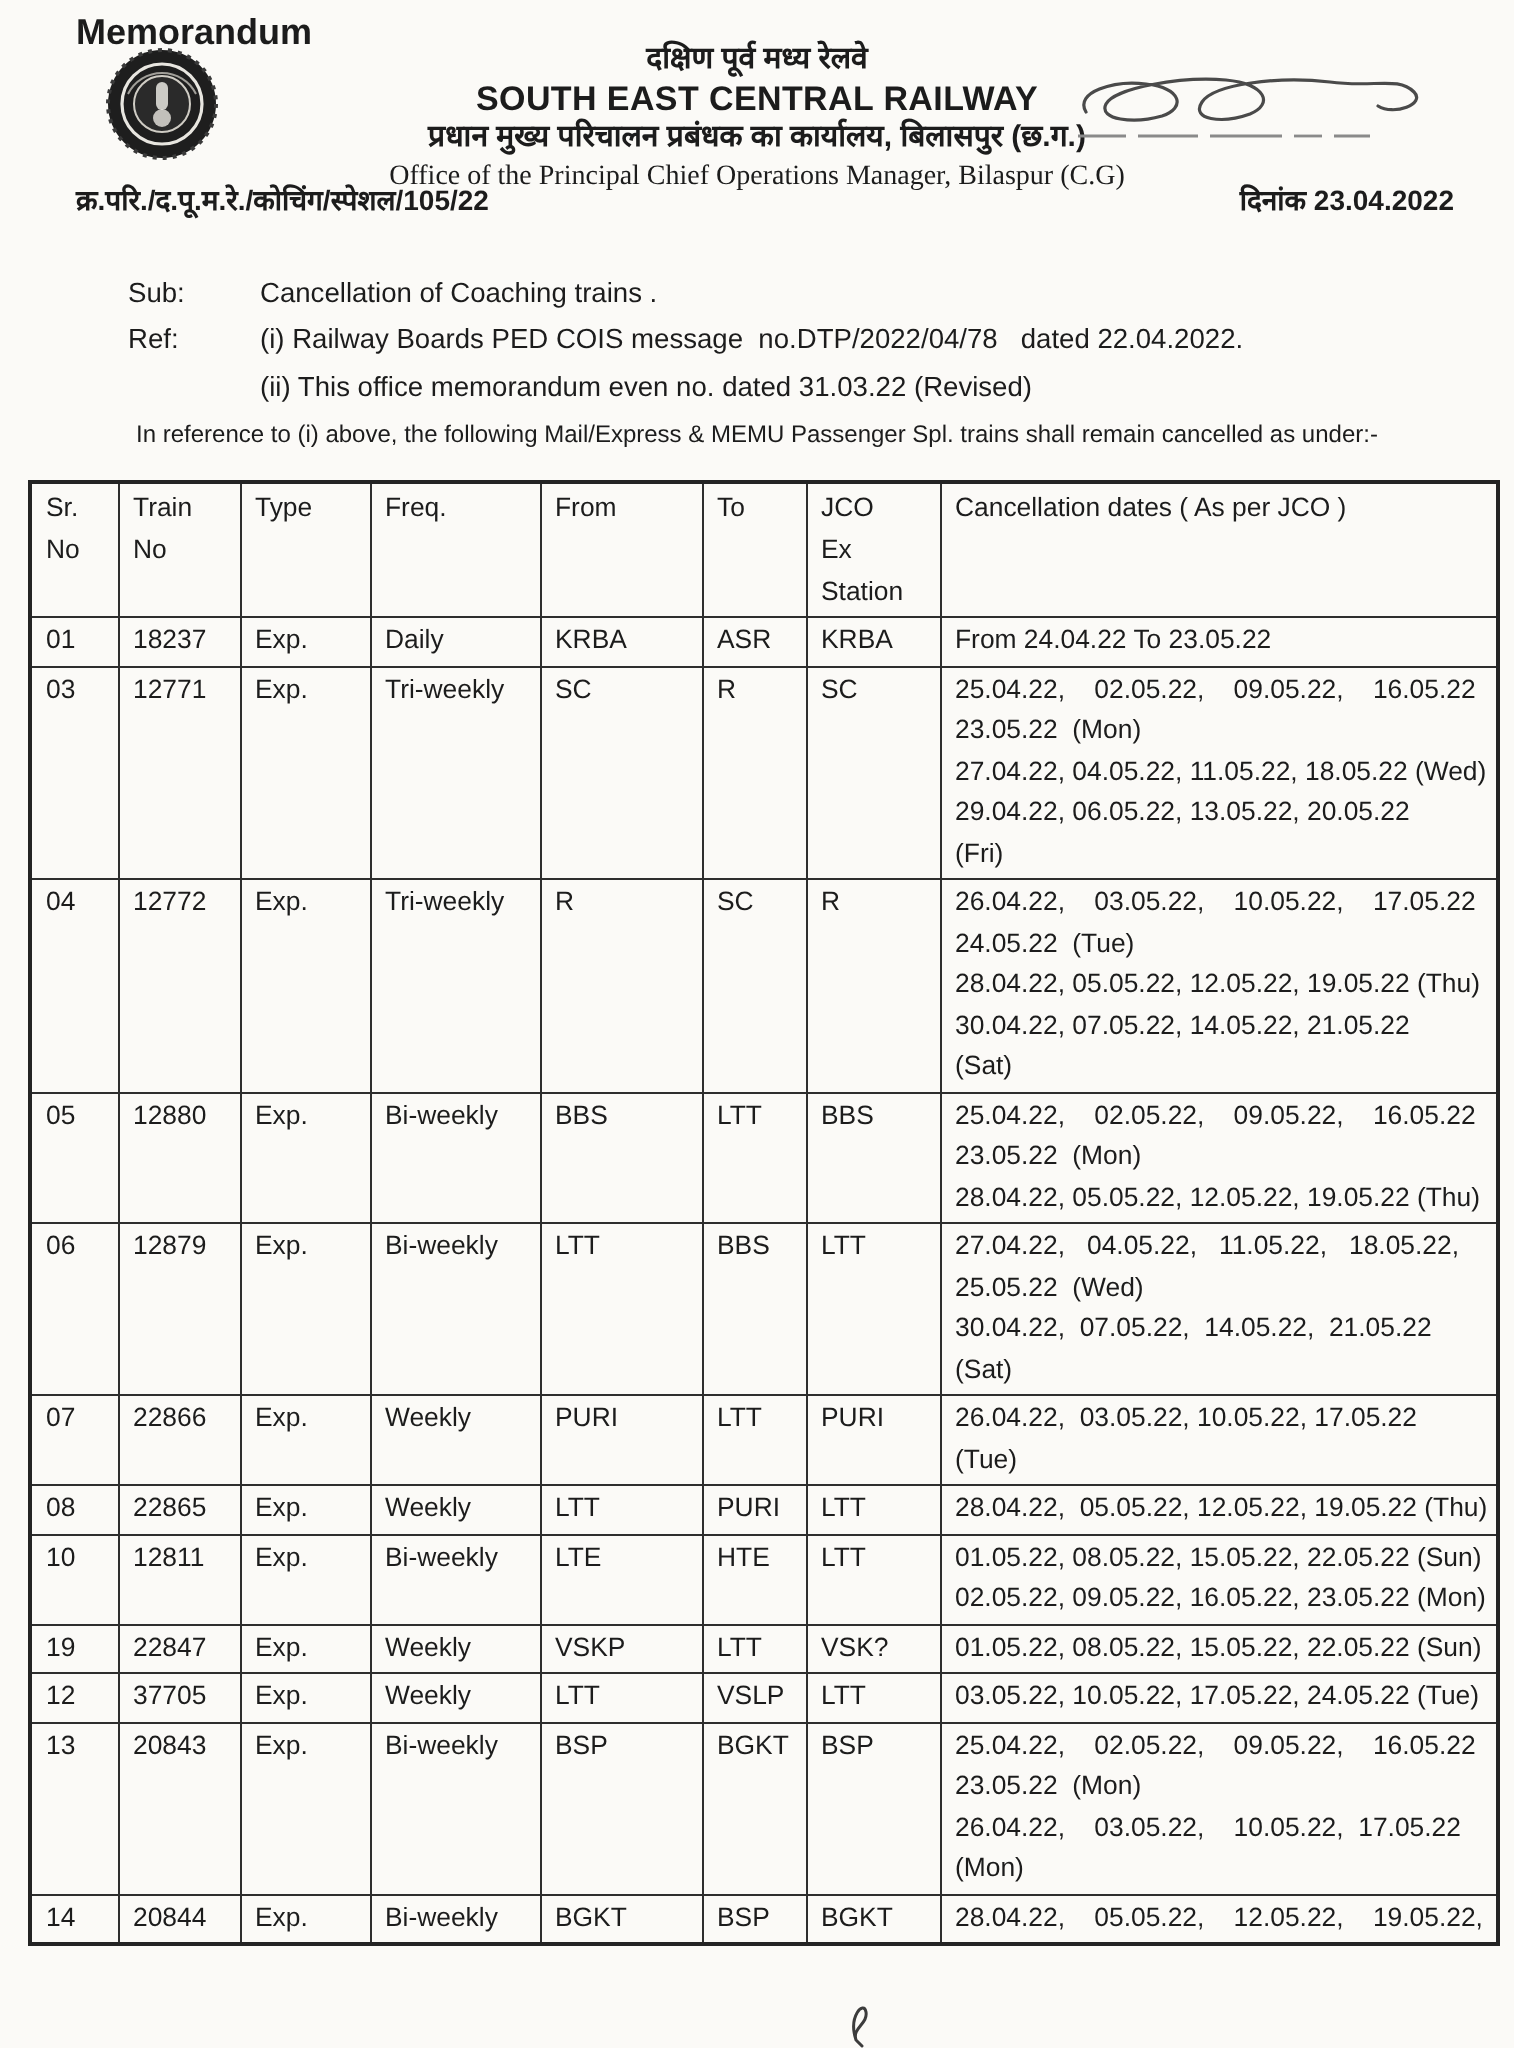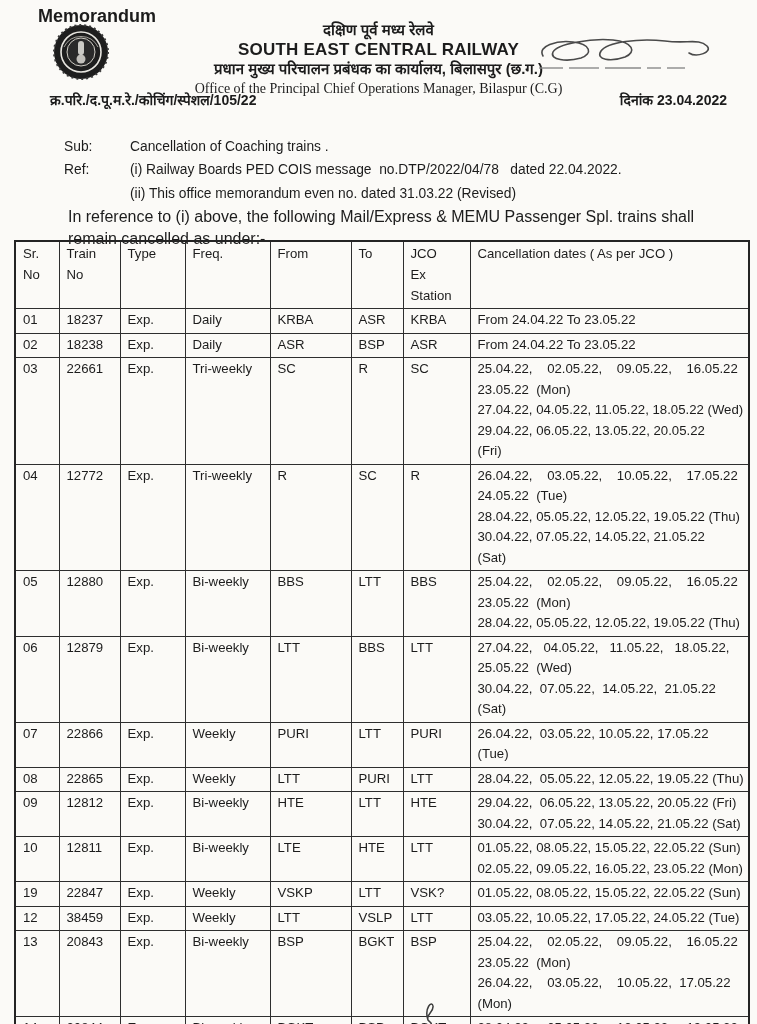--- a/index.html
+++ b/index.html
@@ -12,29 +12,29 @@
     overflow:hidden;
     -webkit-font-smoothing:antialiased;
   }
   .memo-label{position:absolute;left:38px;top:6px;font-size:18px;font-weight:bold;}
   .emblem{position:absolute;left:52px;top:23px;width:58px;height:58px;}
   .head-center{position:absolute;left:120px;right:120px;top:20px;text-align:center;line-height:19px;}
   .head-center .hi{font-size:15px;font-weight:bold;}
   .head-center .en1{font-size:17px;font-weight:bold;letter-spacing:.2px;margin-top:1px;}
   .head-center .en2{font-size:14px;margin-top:1px;font-family:Liberation Serif, serif;}
   .signature{position:absolute;right:28px;top:24px;width:200px;height:62px;}
-  .refline{position:absolute;left:50px;right:30px;top:90px;display:flex;justify-content:space-between;font-size:14.5px;}
+  .refline{position:absolute;left:38px;right:30px;top:90px;display:flex;justify-content:space-between;font-size:14.5px;}
   .refline .refno{font-weight:bold;font-size:14px;}
   .refline .dt{font-weight:bold;font-size:14px;text-align:center;}
   .subrow{position:absolute;left:64px;font-size:13.8px;white-space:pre-wrap;}
   .subrow .lbl{display:inline-block;width:66px;}
   .sub-pos{top:139px;}
   .ref1-pos{top:162px;}
   .ref2-pos{top:186px;left:130px;}
-  .intro{position:absolute;left:68px;top:206px;width:672px;font-size:16px;line-height:22px;}
+  .intro{position:absolute;left:68px;top:206px;width:672px;font-size:12px;line-height:22px;}
   table.cancel{
     position:absolute;left:14px;top:240px;width:734px;
     border-collapse:collapse;table-layout:fixed;
     border:2px solid #242424;
   }
   table.cancel th,table.cancel td{
     border:1px solid #2e2e2e;
     vertical-align:top;
     padding:1px 4px 2px 7px;
     font-size:13.2px;
@@ -144,34 +144,22 @@
       <td>Exp.</td>
       <td>Daily</td>
       <td>KRBA</td>
       <td>ASR</td>
       <td>KRBA</td>
       <td>
           <div class="pre">From 24.04.22 To 23.05.22</div>
         </td>
     </tr>
     <tr>
-      <td>02</td>
-      <td>18238</td>
-      <td>Exp.</td>
-      <td>Daily</td>
-      <td>ASR</td>
-      <td>BSP</td>
-      <td>ASR</td>
-      <td>
-          <div class="pre">From 24.04.22 To 23.05.22</div>
-        </td>
-    </tr>
-    <tr>
       <td>03</td>
-      <td>22661</td>
+      <td>12771</td>
       <td>Exp.</td>
       <td>Tri-weekly</td>
       <td>SC</td>
       <td>R</td>
       <td>SC</td>
       <td>
         <div class="pre">25.04.22,    02.05.22,    09.05.22,    16.05.22</div>
         <div class="pre">23.05.22  (Mon)</div>
         <div class="pre">27.04.22, 04.05.22, 11.05.22, 18.05.22 (Wed)</div>
         <div class="pre">29.04.22, 06.05.22, 13.05.22, 20.05.22</div>
@@ -240,33 +228,20 @@
       <td>Exp.</td>
       <td>Weekly</td>
       <td>LTT</td>
       <td>PURI</td>
       <td>LTT</td>
       <td>
           <div class="pre">28.04.22,  05.05.22, 12.05.22, 19.05.22 (Thu)</div>
         </td>
     </tr>
     <tr>
-      <td>09</td>
-      <td>12812</td>
-      <td>Exp.</td>
-      <td>Bi-weekly</td>
-      <td>HTE</td>
-      <td>LTT</td>
-      <td>HTE</td>
-      <td>
-        <div class="pre">29.04.22,  06.05.22, 13.05.22, 20.05.22 (Fri)</div>
-        <div class="pre">30.04.22,  07.05.22, 14.05.22, 21.05.22 (Sat)</div>
-      </td>
-    </tr>
-    <tr>
       <td>10</td>
       <td>12811</td>
       <td>Exp.</td>
       <td>Bi-weekly</td>
       <td>LTE</td>
       <td>HTE</td>
       <td>LTT</td>
       <td>
         <div class="pre">01.05.22, 08.05.22, 15.05.22, 22.05.22 (Sun)</div>
         <div class="pre">02.05.22, 09.05.22, 16.05.22, 23.05.22 (Mon)</div>
@@ -279,21 +254,21 @@
       <td>Weekly</td>
       <td>VSKP</td>
       <td>LTT</td>
       <td>VSK?</td>
       <td>
           <div class="pre">01.05.22, 08.05.22, 15.05.22, 22.05.22 (Sun)</div>
         </td>
     </tr>
     <tr>
       <td>12</td>
-      <td>38459</td>
+      <td>37705</td>
       <td>Exp.</td>
       <td>Weekly</td>
       <td>LTT</td>
       <td>VSLP</td>
       <td>LTT</td>
       <td>
           <div class="pre">03.05.22, 10.05.22, 17.05.22, 24.05.22 (Tue)</div>
         </td>
     </tr>
     <tr>

